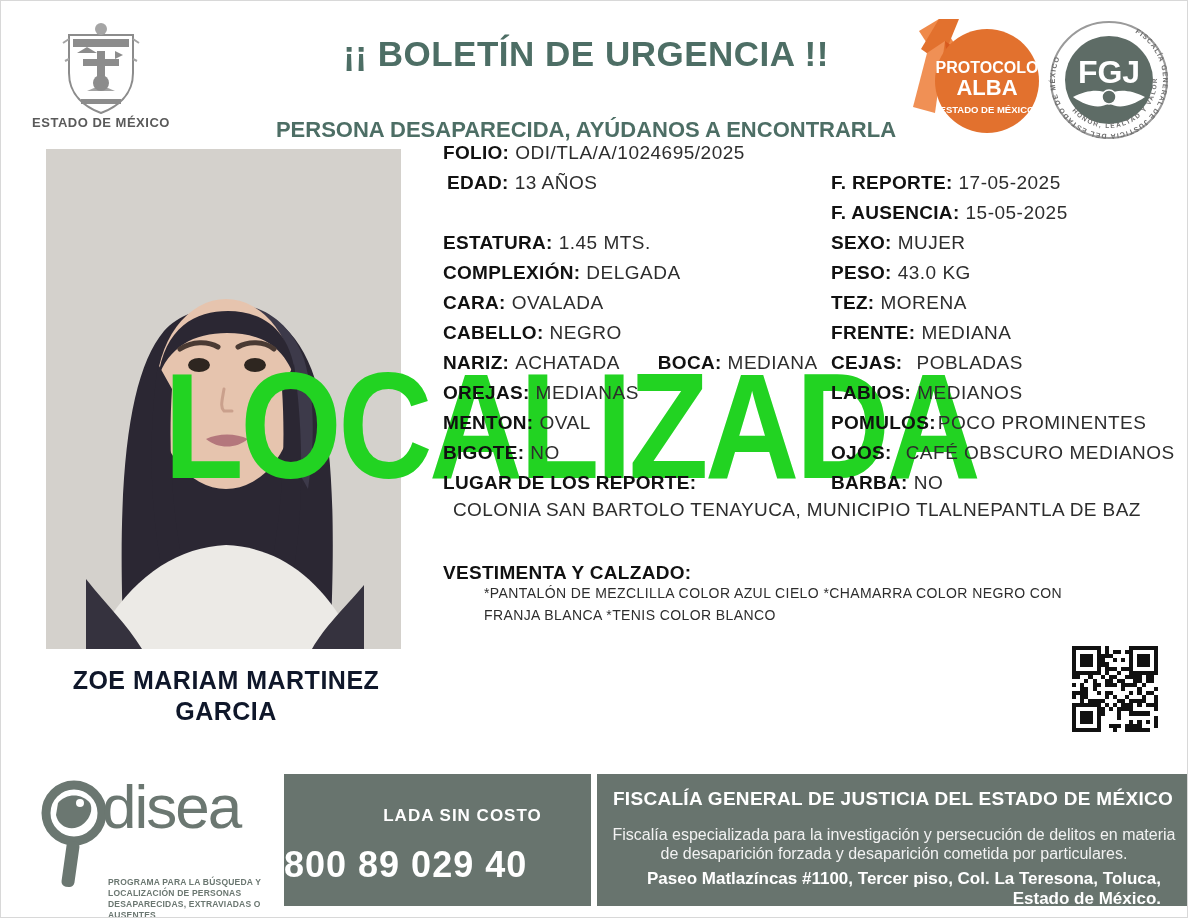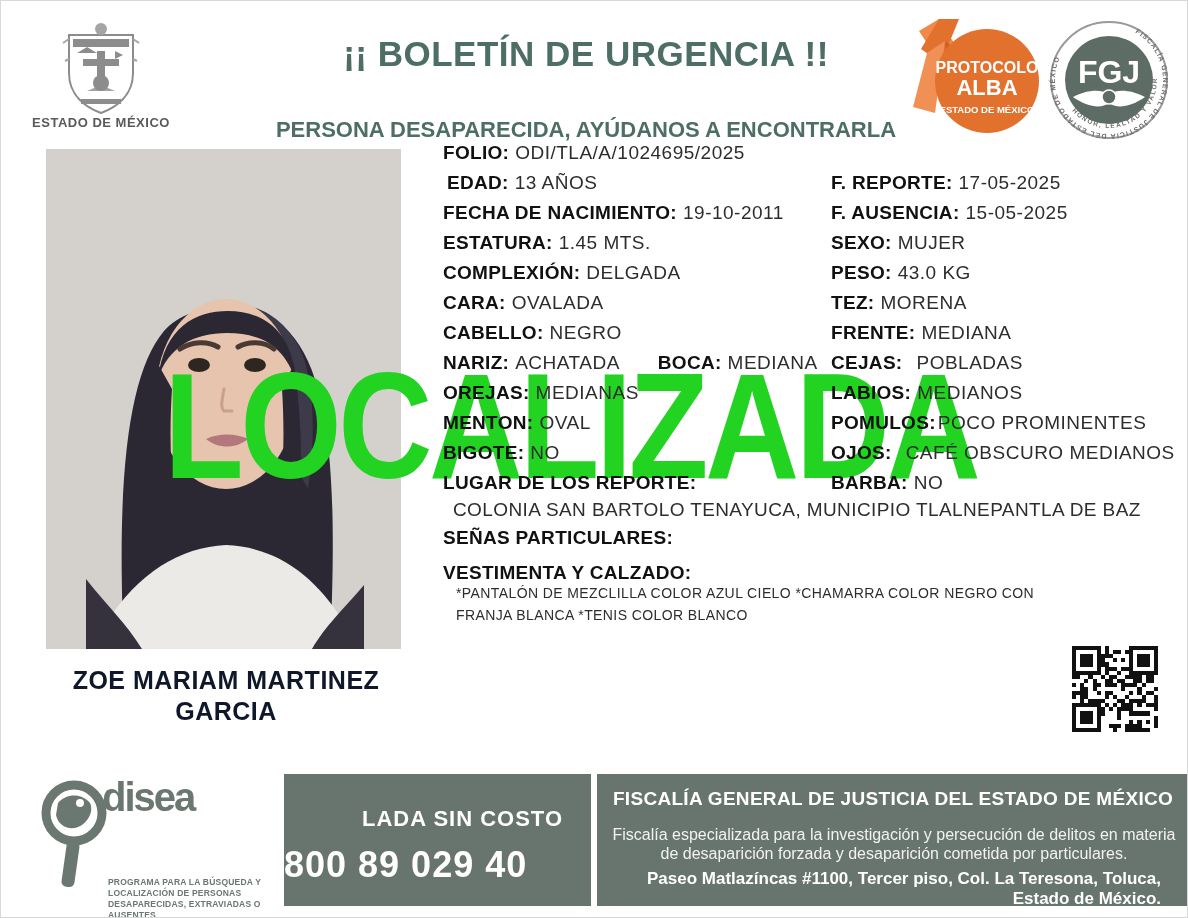--- a/index.html
+++ b/index.html
@@ -25,38 +25,38 @@
     letter-spacing:-4px;transform:scaleX(.87);transform-origin:left top;}
   .name{position:absolute;left:40px;top:664px;width:370px;text-align:center;z-index:3;
     font-size:25px;font-weight:800;color:#0f172a;line-height:1.25;letter-spacing:.5px;}
   .qr{position:absolute;left:1063px;top:637px;z-index:3;}
   
   .row{position:absolute;z-index:3;white-space:nowrap;font-size:19px;color:#2d2d2d;}
   .row .lb{font-weight:800;color:#111;letter-spacing:.3px;}
   .row .vl{font-weight:400;letter-spacing:.5px;margin-left:6px;}
   .row .lb2{font-weight:800;color:#111;margin-left:38px;letter-spacing:.3px;}
   .small-val{position:absolute;z-index:3;font-size:19px;color:#2d2d2d;letter-spacing:.4px;}
-  .wrap-val{white-space:normal;width:595px;line-height:1.55;font-size:14px;}
+  .wrap-val{white-space:normal;width:595px;line-height:1.55;font-size:14px;margin-left:28px;}
   
   .foot-band{position:absolute;background:#68746e;z-index:1;}
   .band-lada{left:283px;top:773px;width:307px;height:132px;}
   .band-fgj{left:596px;top:773px;width:592px;height:132px;}
   .lada-line1{position:absolute;left:283px;top:805px;width:357px;text-align:center;z-index:2;
-    color:#fff;font-size:22px;font-weight:800;letter-spacing:1px;}
+    color:#fff;font-size:17px;font-weight:800;letter-spacing:1px;}
   .lada-line2{position:absolute;left:283px;top:843px;width:307px;z-index:2;
     color:#fff;font-size:36px;font-weight:800;letter-spacing:1px;}
   .fisc-title{position:absolute;left:604px;top:787px;width:576px;text-align:center;z-index:2;
     color:#fff;font-size:19px;font-weight:800;letter-spacing:.3px;}
   .fisc-desc{position:absolute;left:610px;top:824px;width:566px;text-align:center;z-index:2;
     color:#f2f2f2;font-size:16px;line-height:1.2;}
   .fisc-addr{position:absolute;left:604px;top:868px;width:556px;text-align:right;z-index:2;
     color:#fff;font-size:17px;font-weight:800;line-height:1.2;}
   .odisea{position:absolute;left:35px;top:778px;z-index:2;width:250px;}
   .odisea-top{display:flex;align-items:flex-start;}
-  .odisea-word{font-size:40px;font-weight:700;color:#6b7771;line-height:.9;margin-left:-6px;letter-spacing:-2px;}
+  .odisea-word{font-size:62px;font-weight:400;color:#6b7771;line-height:.9;margin-left:-6px;letter-spacing:-2px;}
   .odisea-sub{font-size:8.5px;color:#6b7771;font-weight:700;width:185px;margin:-14px 0 0 72px;line-height:1.3;letter-spacing:.2px;}
 </style>
 </head>
 <body>
 
 <div class="page">
 
   <svg class="coat" width="84" height="96" viewBox="0 0 84 96">
     <g fill="none" stroke="#8c8c8c" stroke-width="2">
       <path d="M10 14 L74 14 L74 52 C74 74 58 86 42 92 C26 86 10 74 10 52 Z" fill="#fff"></path>
@@ -127,32 +127,30 @@
     <path d="M40 500 L 40 430 C 62 458 80 474 96 500 Z" fill="#35323e"></path>
     <path d="M318 500 L 318 436 C 296 462 280 476 266 500 Z" fill="#35323e"></path>
   </svg>
 
   <div class="watermark">LOCALIZADA</div>
 
   <div class="name">ZOE MARIAM MARTINEZ GARCIA</div>
 
   <div class="row" style="left:442px;top:141px"><span class="lb">FOLIO:</span><span class="vl">ODI/TLA/A/1024695/2025</span></div>
   <div class="row" style="left:446px;top:171px"><span class="lb">EDAD:</span><span class="vl">13 AÑOS</span></div>
-  <div class="row" style="left:442px;top:201px"><span class="lb">FECHA DE NACIMIENTO:</span><span class="vl">19-10-2011</span></div>
   <div class="row" style="left:442px;top:231px"><span class="lb">ESTATURA:</span><span class="vl">1.45 MTS.</span></div>
   <div class="row" style="left:442px;top:261px"><span class="lb">COMPLEXIÓN:</span><span class="vl">DELGADA</span></div>
   <div class="row" style="left:442px;top:291px"><span class="lb">CARA:</span><span class="vl">OVALADA</span></div>
   <div class="row" style="left:442px;top:321px"><span class="lb">CABELLO:</span><span class="vl">NEGRO</span></div>
   <div class="row" style="left:442px;top:351px"><span class="lb">NARIZ:</span><span class="vl">ACHATADA</span><span class="lb2">BOCA:</span><span class="vl">MEDIANA</span></div>
   <div class="row" style="left:442px;top:381px"><span class="lb">OREJAS:</span><span class="vl">MEDIANAS</span></div>
   <div class="row" style="left:442px;top:411px"><span class="lb">MENTON:</span><span class="vl">OVAL</span></div>
   <div class="row" style="left:442px;top:441px"><span class="lb">BIGOTE:</span><span class="vl">NO</span></div>
   <div class="row" style="left:442px;top:471px"><span class="lb">LUGAR DE LOS REPORTE:</span></div>
   <div class="small-val" style="left:452px;top:498px">COLONIA SAN BARTOLO TENAYUCA, MUNICIPIO TLALNEPANTLA DE BAZ</div>
-  <div class="row" style="left:442px;top:526px"><span class="lb">SEÑAS PARTICULARES:</span><span class="vl"></span></div>
   <div class="row" style="left:442px;top:561px"><span class="lb">VESTIMENTA Y CALZADO:</span></div>
   <div class="small-val wrap-val" style="left:455px;top:582px">*PANTALÓN DE MEZCLILLA COLOR AZUL CIELO *CHAMARRA COLOR NEGRO CON FRANJA BLANCA *TENIS COLOR BLANCO</div>
 
   <div class="row" style="left:830px;top:171px"><span class="lb">F. REPORTE:</span><span class="vl">17-05-2025</span></div>
   <div class="row" style="left:830px;top:201px"><span class="lb">F. AUSENCIA:</span><span class="vl">15-05-2025</span></div>
   <div class="row" style="left:830px;top:231px"><span class="lb">SEXO:</span><span class="vl">MUJER</span></div>
   <div class="row" style="left:830px;top:261px"><span class="lb">PESO:</span><span class="vl">43.0 KG</span></div>
   <div class="row" style="left:830px;top:291px"><span class="lb">TEZ:</span><span class="vl">MORENA</span></div>
   <div class="row" style="left:830px;top:321px"><span class="lb">FRENTE:</span><span class="vl">MEDIANA</span></div>
   <div class="row" style="left:830px;top:351px"><span class="lb">CEJAS:</span><span class="vl" style="margin-left:14px">POBLADAS</span></div>

